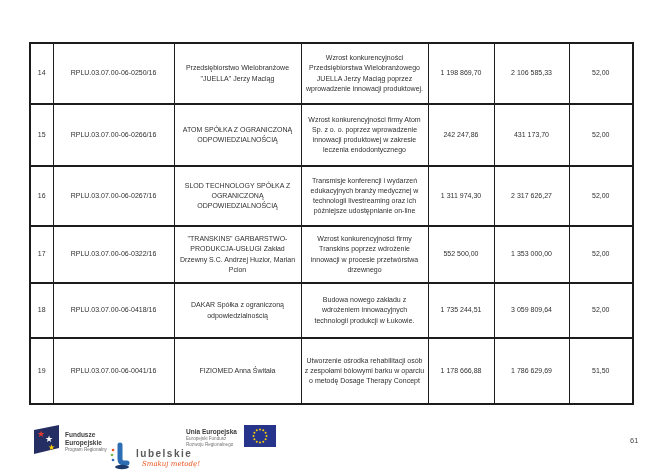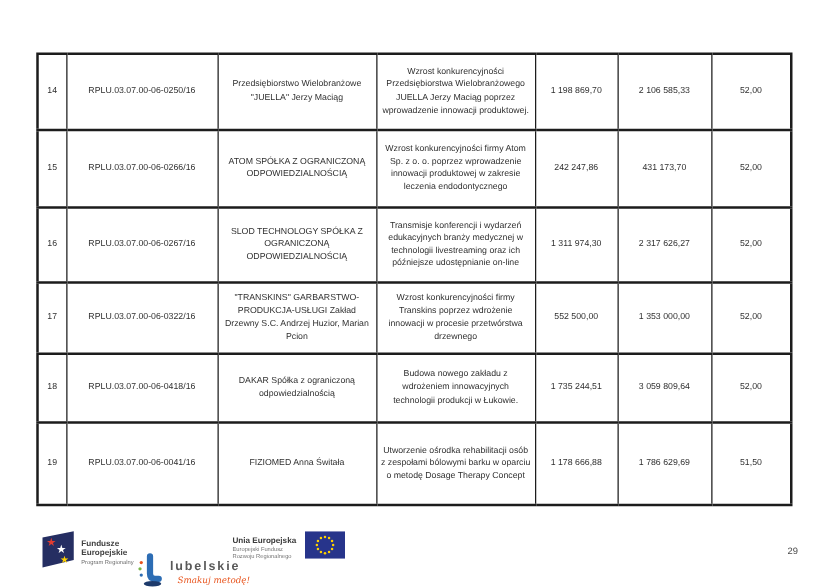--- a/index.html
+++ b/index.html
@@ -173,16 +173,16 @@
               <circle cx="12.75" cy="16.63" r="1"></circle>
             <circle cx="10.37" cy="14.25" r="1"></circle>
               <circle cx="9.5" cy="11" r="1"></circle>
             <circle cx="10.37" cy="7.75" r="1"></circle>
               <circle cx="12.75" cy="5.37" r="1"></circle>
           </g>
         </svg>
       </span>
     </div>
 
-    <div class="page-num">29</div>
+    <div class="page-num">61</div>
   </div>
 
 </div>
 
 </body></html>

